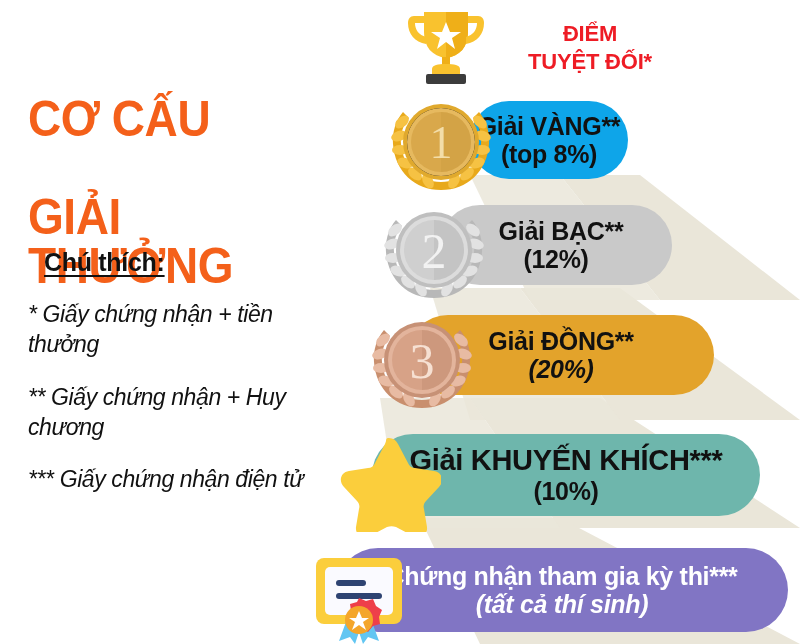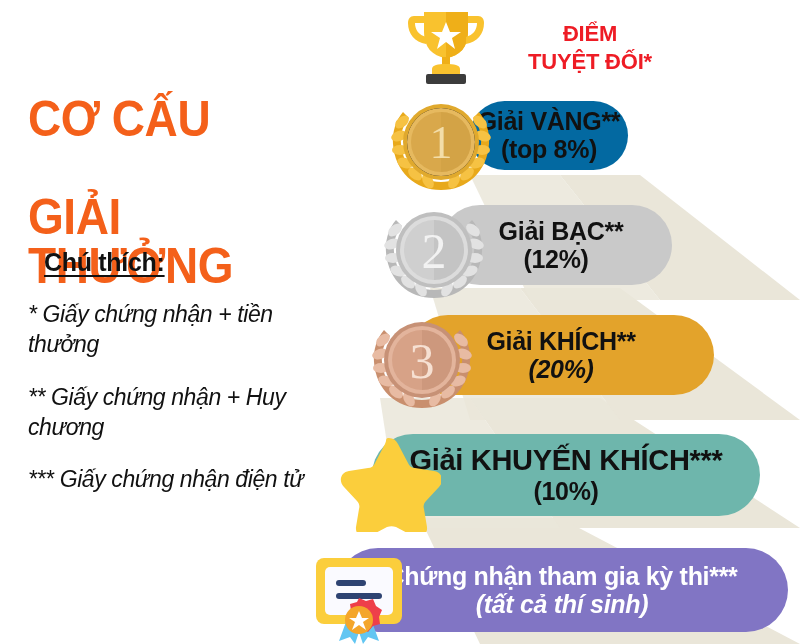--- a/index.html
+++ b/index.html
@@ -64,21 +64,21 @@
   }
   .pill .l2{
     font-weight:bold;
     color:#111;
     letter-spacing:-0.3px;
     line-height:1.12;
   }
   .icon{position:absolute;}
 
   
-  #pill-gold{left:470px;top:101px;width:158px;height:69px;background:#0369a1;}
+  #pill-gold{left:470px;top:101px;width:158px;height:78px;background:#0ea5e9;}
   #pill-gold .l1{font-size:25px;}
   #pill-gold .l2{font-size:25px;text-align:center;}
   
   #pill-silver{left:440px;top:205px;width:232px;height:80px;background:#C9C9C9;}
   #pill-silver .l1{font-size:25px;margin-left:10px;}
   #pill-silver .l2{font-size:25px;}
   
   #pill-bronze{left:408px;top:315px;width:306px;height:80px;background:#E3A32B;}
   #pill-bronze .l1{font-size:25px;}
   #pill-bronze .l2{font-size:25px;font-style:italic;}
@@ -198,21 +198,21 @@
       <ellipse cx="69" cy="89" rx="8" ry="5" transform="rotate(-60 69 89)"></ellipse>
     </g>
     <circle cx="56" cy="50" r="38" fill="#BFBFBF"></circle>
     <circle cx="56" cy="50" r="34" fill="#DCDCDC"></circle>
     <circle cx="56" cy="50" r="30" fill="#CFCFCF"></circle>
     <path d="M56 20 A30 30 0 0 1 56 80 Z" fill="#AFAFAF" opacity="0.35"></path>
     <text x="56" y="68" font-family="'Liberation Serif',serif" font-size="50" fill="#F2F2F2" text-anchor="middle">2</text>
   </svg>
 
   <div class="pill" id="pill-bronze">
-    <span class="l1">Giải KHÍCH**</span>
+    <span class="l1">Giải ĐỒNG**</span>
     <span class="l2">(20%)</span>
   </div>
   <svg class="icon" style="left:366px;top:310px;" width="112" height="104" viewBox="0 0 112 104" xmlns="http://www.w3.org/2000/svg">
     <g fill="#C98F6E">
       <path d="M56 98 C30 98 10 80 8 52 C7 40 11 28 18 20 L24 26 C18 33 15 42 16 52 C18 75 34 90 56 90 Z"></path>
       <path d="M56 98 C82 98 102 80 104 52 C105 40 101 28 94 20 L88 26 C94 33 97 42 96 52 C94 75 78 90 56 90 Z"></path>
     </g>
     <g fill="#E8BBA3">
       <ellipse cx="17" cy="30" rx="8" ry="5" transform="rotate(-40 17 30)"></ellipse>
       <ellipse cx="14" cy="44" rx="8" ry="5" transform="rotate(-20 14 44)"></ellipse>

